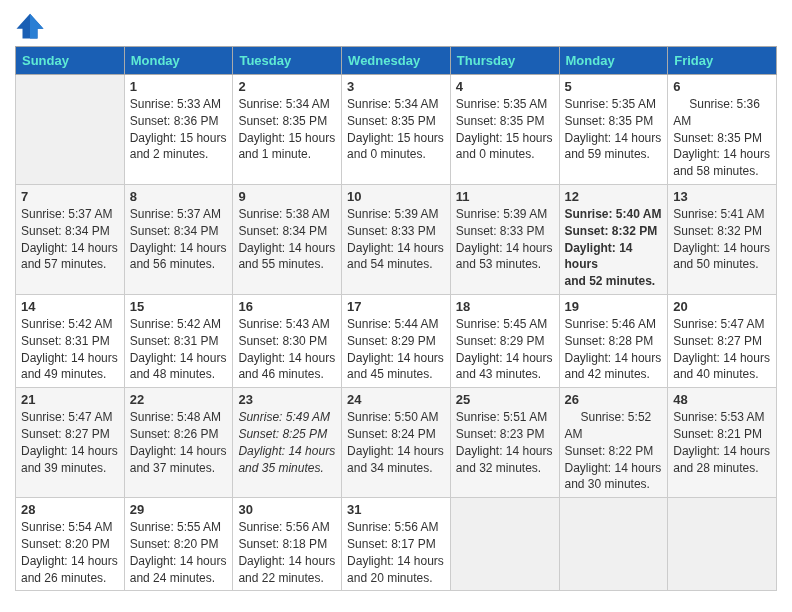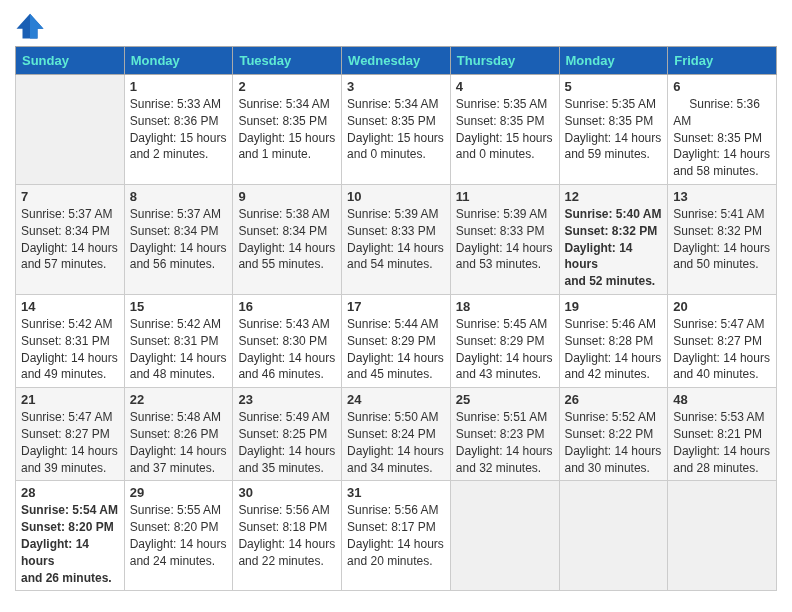--- a/index.html
+++ b/index.html
@@ -217,43 +217,43 @@
       </tr>
       <tr>
         <td><span class="day-number">21</span><span class="day-info" style="white-space: pre-line;">Sunrise: 5:47 AM
 Sunset: 8:27 PM
 Daylight: 14 hours
 and 39 minutes.</span></td>
         <td><span class="day-number">22</span><span class="day-info" style="white-space: pre-line;">Sunrise: 5:48 AM
 Sunset: 8:26 PM
 Daylight: 14 hours
 and 37 minutes.</span></td>
-        <td><span class="day-number">23</span><span class="day-info" style="white-space: pre-line;">Sunrise: 5:49 AM
+        <td><span class="day-number">23</span><span class="day-info" style="white-space: pre-line; font-style: italic;">Sunrise: 5:49 AM
 Sunset: 8:25 PM
 Daylight: 14 hours
 and 35 minutes.</span></td>
         <td><span class="day-number">24</span><span class="day-info" style="white-space: pre-line;">Sunrise: 5:50 AM
 Sunset: 8:24 PM
 Daylight: 14 hours
 and 34 minutes.</span></td>
         <td><span class="day-number">25</span><span class="day-info" style="white-space: pre-line;">Sunrise: 5:51 AM
 Sunset: 8:23 PM
 Daylight: 14 hours
 and 32 minutes.</span></td>
-        <td><span class="day-number">26</span><span class="day-info" style="white-space: pre-line;">Sunrise: 5:52 AM
+        <td><span class="day-number">26</span><span class="day-info" style="white-space: pre-line; margin-left: 16px;">Sunrise: 5:52 AM
 Sunset: 8:22 PM
 Daylight: 14 hours
 and 30 minutes.</span></td>
         <td><span class="day-number">48</span><span class="day-info" style="white-space: pre-line;">Sunrise: 5:53 AM
 Sunset: 8:21 PM
 Daylight: 14 hours
 and 28 minutes.</span></td>
       </tr>
       <tr>
-        <td><span class="day-number">28</span><span class="day-info" style="white-space: pre-line; font-weight: bold;">Sunrise: 5:54 AM
+        <td><span class="day-number">28</span><span class="day-info" style="white-space: pre-line;">Sunrise: 5:54 AM
 Sunset: 8:20 PM
 Daylight: 14 hours
 and 26 minutes.</span></td>
         <td><span class="day-number">29</span><span class="day-info" style="white-space: pre-line;">Sunrise: 5:55 AM
 Sunset: 8:20 PM
 Daylight: 14 hours
 and 24 minutes.</span></td>
         <td><span class="day-number">30</span><span class="day-info" style="white-space: pre-line;">Sunrise: 5:56 AM
 Sunset: 8:18 PM
 Daylight: 14 hours

